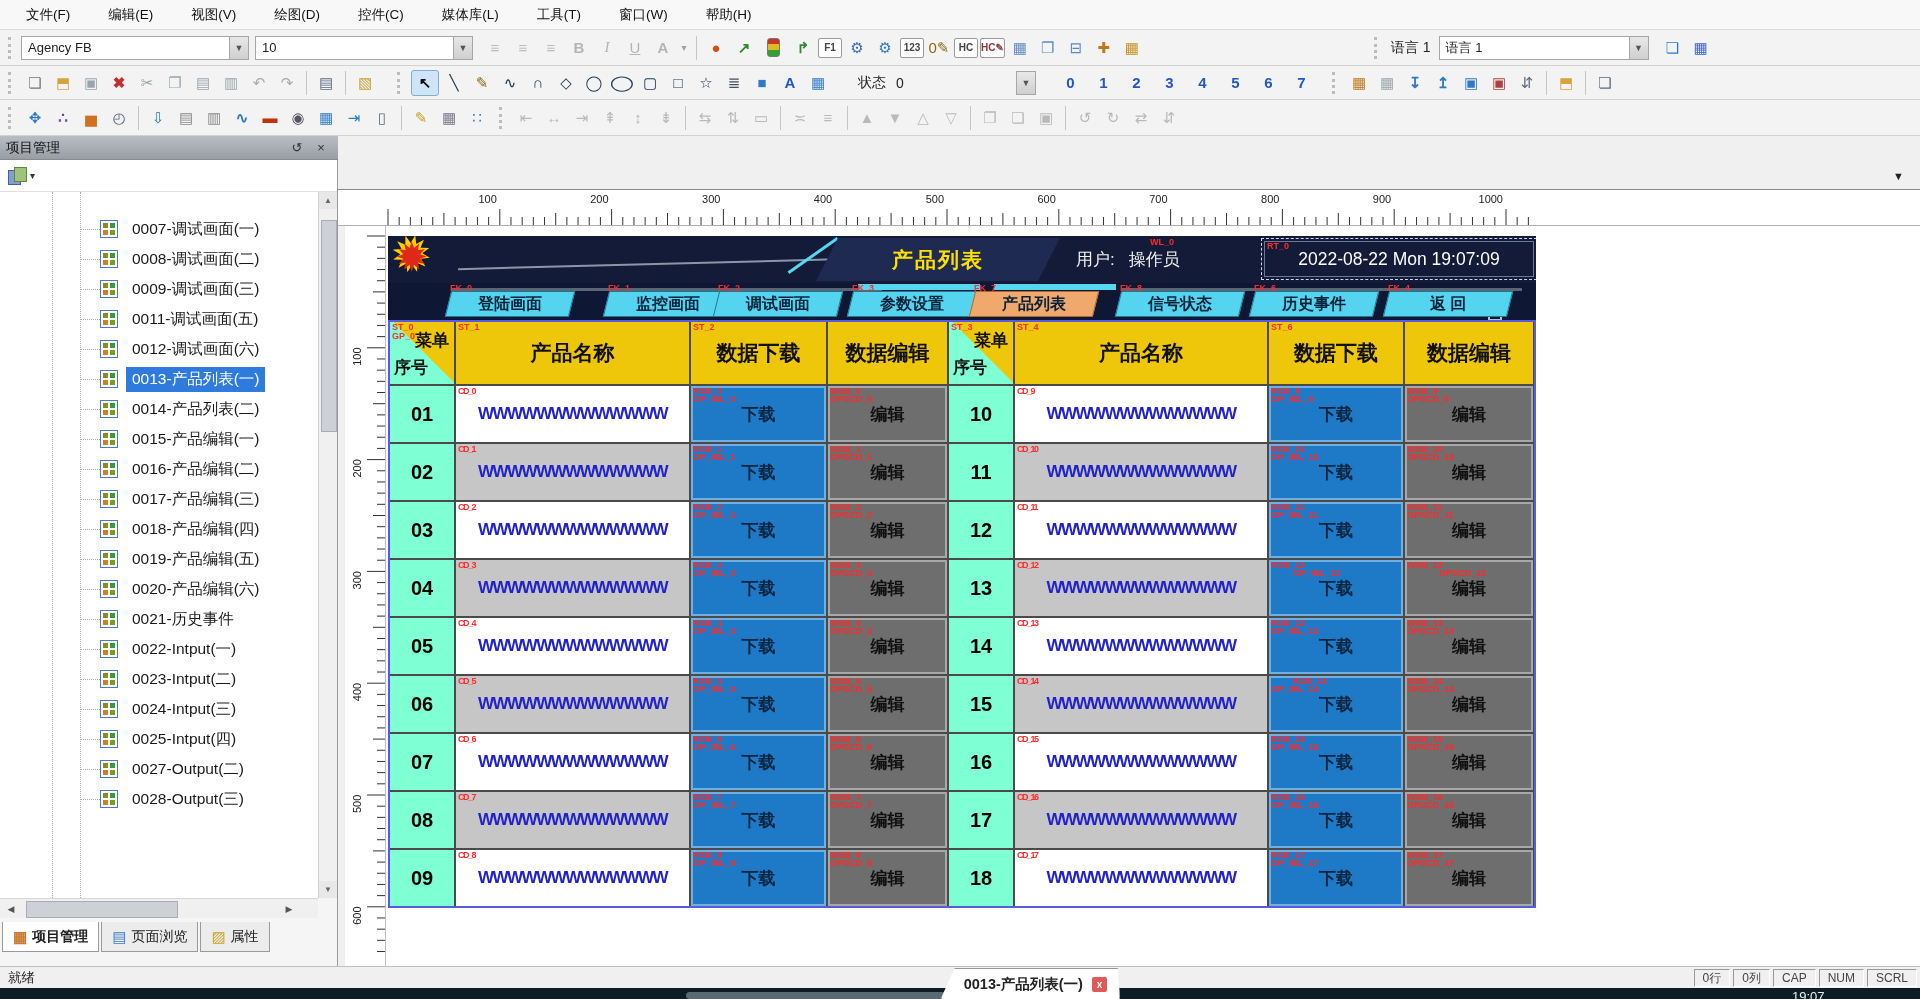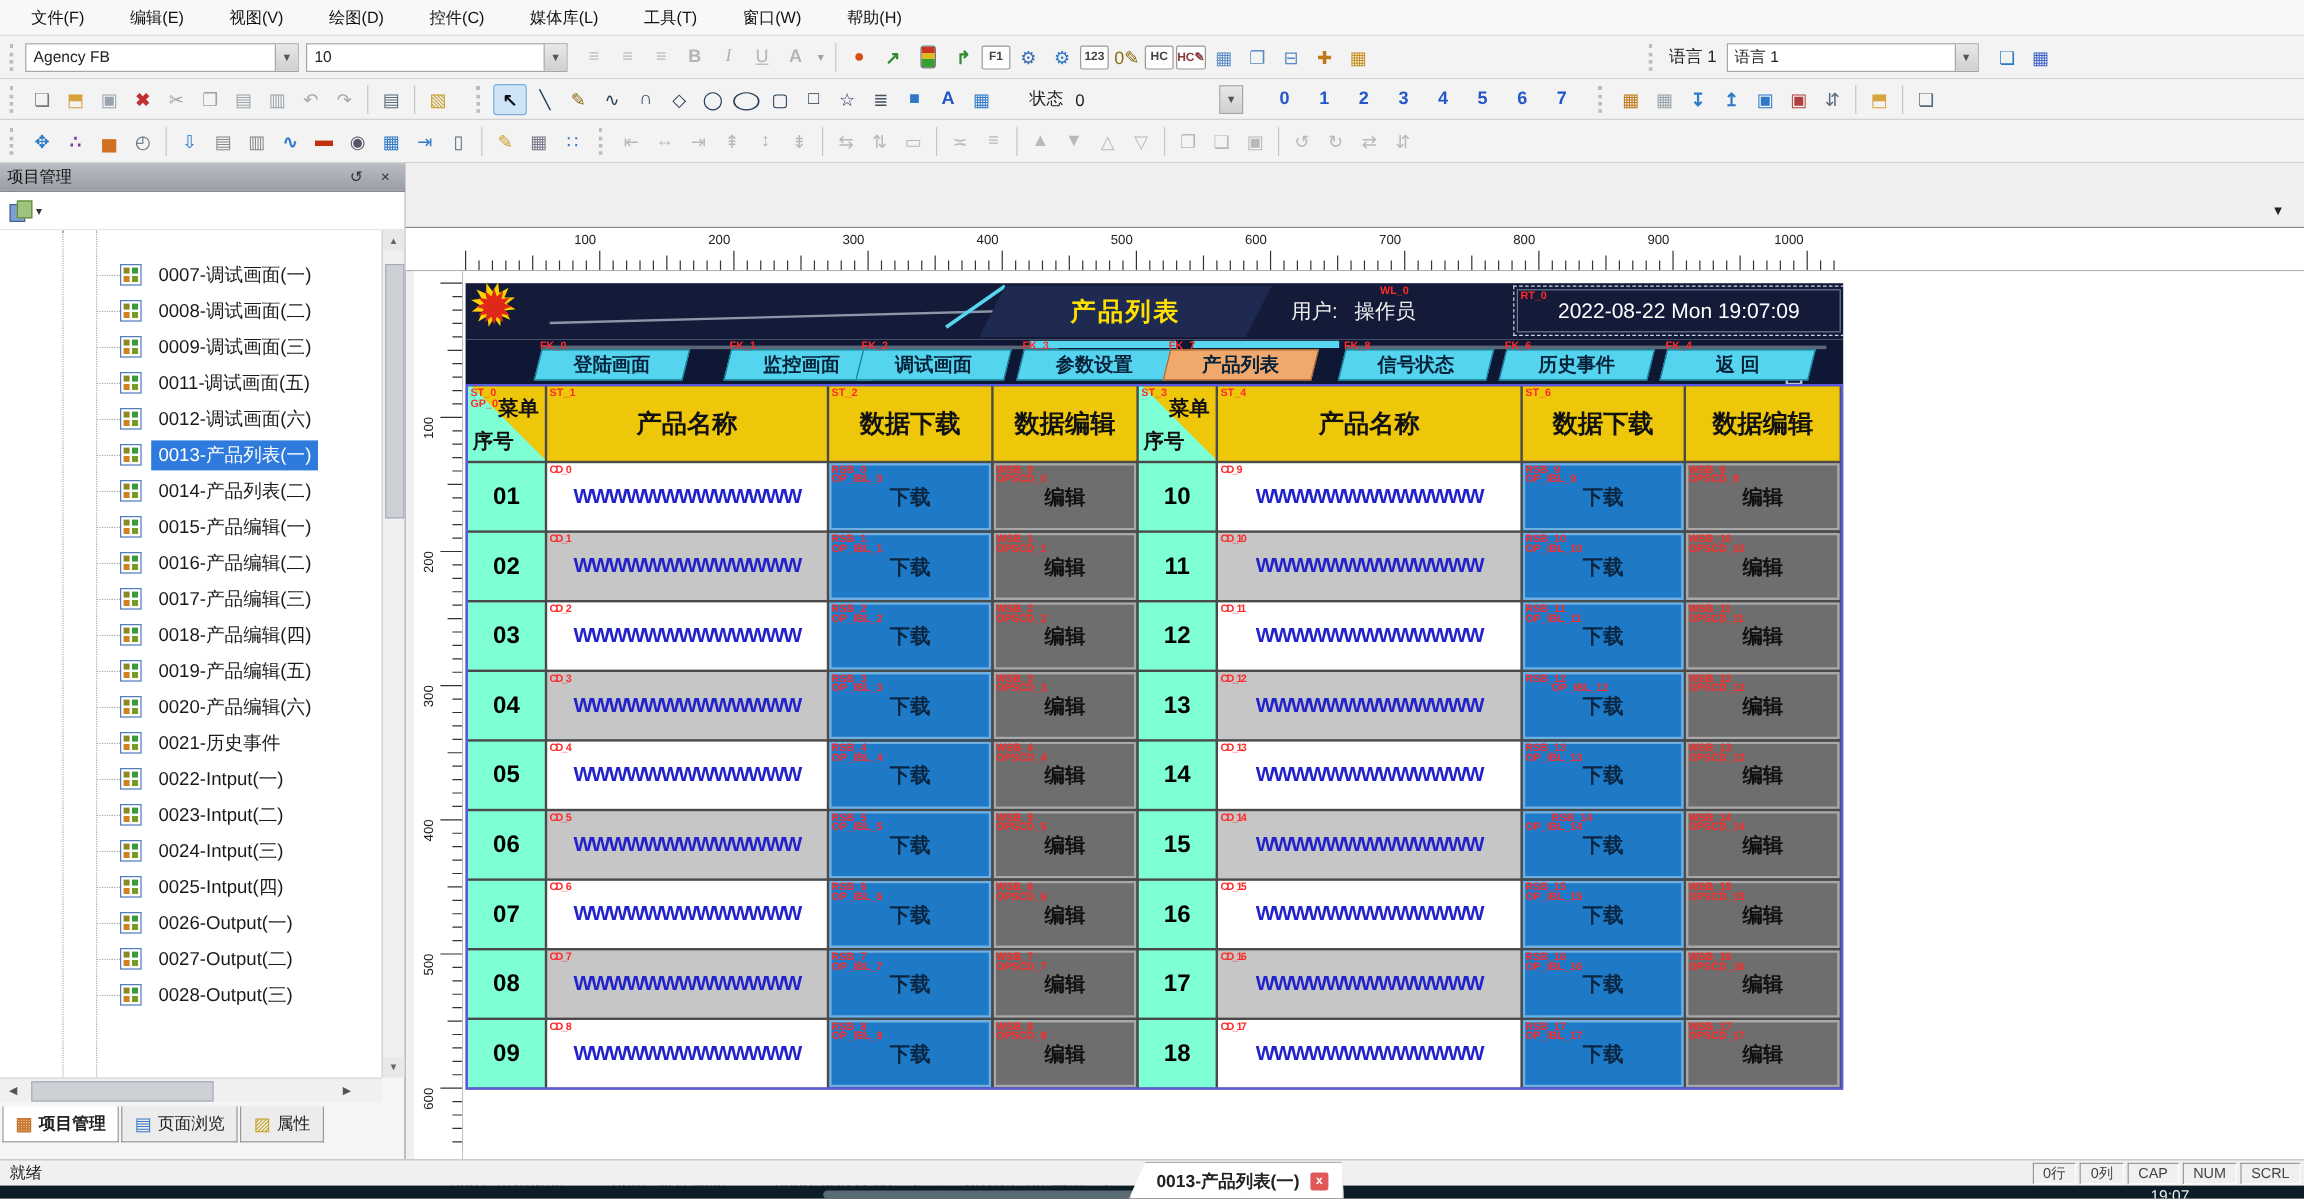--- a/index.html
+++ b/index.html
@@ -441,27 +441,20 @@
         <span class="tic4"></span>
       </span>
       <span class="tlabel">0024-Intput(三)</span>
     </div>
     <div class="titem">
       <span class="tconn"></span>
       <span class="ticon">
         <span class="tic4"></span>
       </span>
       <span class="tlabel">0025-Intput(四)</span>
-    </div>
-    <div class="titem">
-      <span class="tconn"></span>
-      <span class="ticon">
-        <span class="tic4"></span>
-      </span>
-      <span class="tlabel">0026-Output(一)</span>
     </div>
     <div class="titem">
       <span class="tconn"></span>
       <span class="ticon">
         <span class="tic4"></span>
       </span>
       <span class="tlabel">0027-Output(二)</span>
     </div>
     <div class="titem">
       <span class="tconn"></span>
@@ -942,21 +935,21 @@
             <span class="tag" style="top: 1px;">CD_12</span>
             <span>WWWWWWWWWWWWW</span>
           </div>
           <div class="cell cdl">
             <span class="tag" style="top: 1px;">RSB_12</span>
             <span class="tag" style="top: 9px; padding-left: 22px;">OP_IBL_12</span>
             <span>下载</span>
           </div>
           <div class="cell ced">
             <span class="tag" style="top: 1px;">WSB_12</span>
-            <span class="tag" style="top: 9px;">OPSCD_12</span>
+            <span class="tag" style="top: 9px; padding-left: 32px;">OPSCD_12</span>
             <span>编辑</span>
           </div>
           <div class="cell cnum">
             <span>05</span>
           </div>
           <div class="cell cname">
             <span class="tag" style="top: 1px;">CD_4</span>
             <span>WWWWWWWWWWWWW</span>
           </div>
           <div class="cell cdl">

